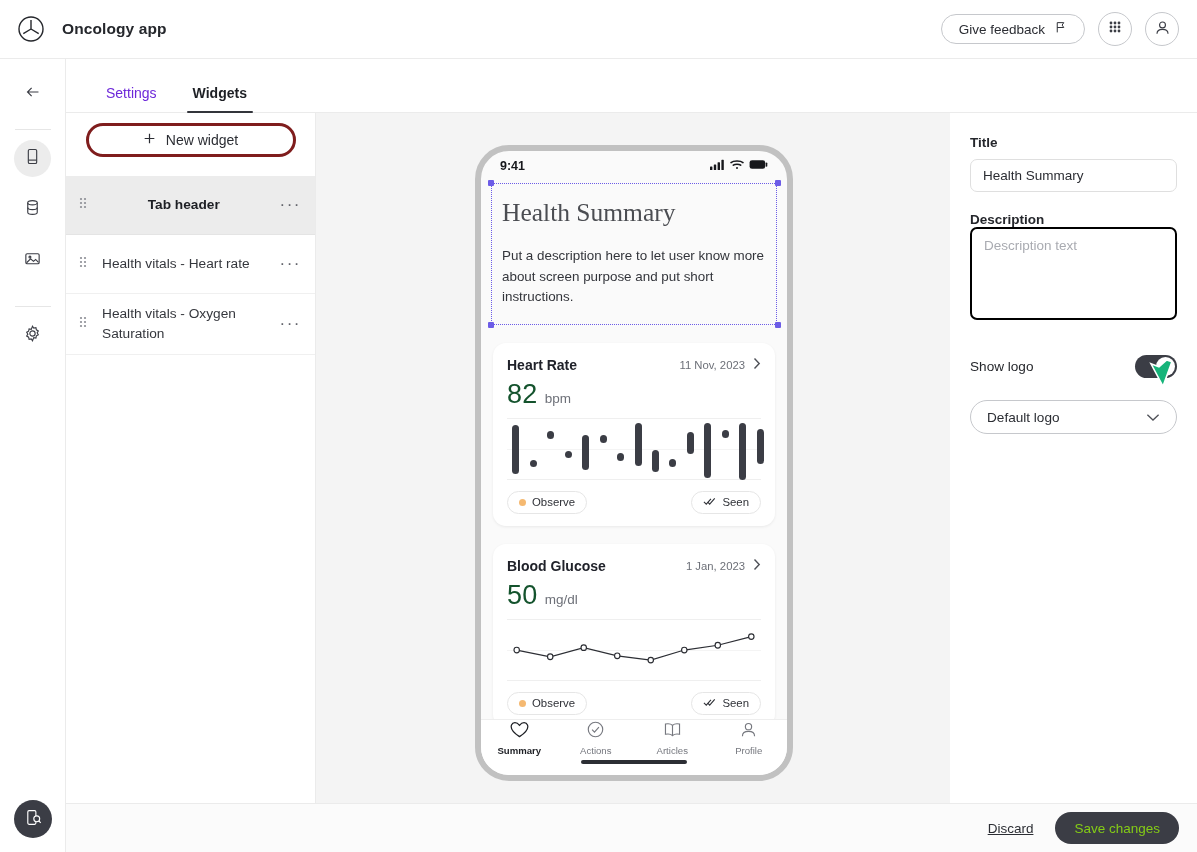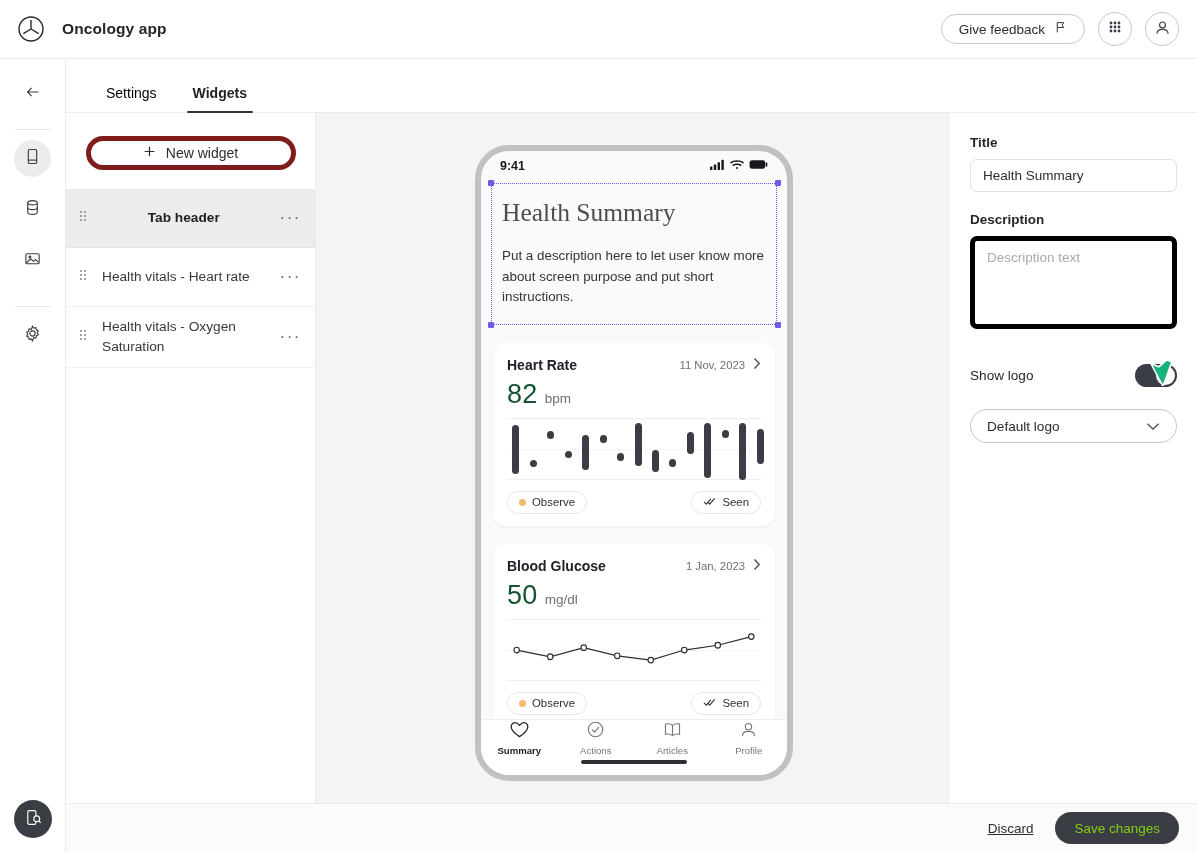--- a/index.html
+++ b/index.html
@@ -58,37 +58,37 @@
     cursor: pointer;
   }
 
   
   .tabs {
     position: absolute; left: 66px; top: 59px; width: 1131px; height: 54px;
     background: #fff; border-bottom: 1px solid #ebebeb;
     display: flex; align-items: flex-end; padding-left: 24px; gap: 4px;
   }
   .tab {
-    padding: 0 16px 11px; font-size: 14px; color: #000000;
+    padding: 0 16px 11px; font-size: 14px; color: #6d28d9;
     cursor: pointer; position: relative;
   }
   .tab.active { color: #1d1f24; font-weight: 700; }
   .tab.active::after {
     content: ""; position: absolute; left: 10px; right: 10px; bottom: -1px;
     height: 2.5px; background: #33353b; border-radius: 2px;
   }
 
   
   .panel-list {
     position: absolute; left: 66px; top: 113px; width: 250px; height: 690px;
     background: #fff; border-right: 1px solid #ebebeb;
   }
   .new-widget-btn {
-    margin: 23px auto 0; width: 210px; height: 34px;
-    border: 5px solid #7f1d1d; border-radius: 18px; background: #fff;
+    margin: 10px auto 0; width: 210px; height: 34px;
+    border: 3px solid #7f1d1d; border-radius: 18px; background: #fff;
     display: flex; align-items: center; justify-content: center; gap: 10px;
     font-size: 14px; color: #2b2d33; cursor: pointer;
   }
   .widget-rows { margin-top: 19px; }
   .widget-row {
     min-height: 59px; display: flex; align-items: center;
     padding: 10px 14px 10px 12px; gap: 14px;
     border-bottom: 1px solid #f0f0f0; cursor: pointer;
   }
   .widget-row.selected { background: #ececec; border-bottom-color: #e4e4e4; text-align: center; }
@@ -188,22 +188,22 @@
     background: #fff; padding: 22px 20px 0;
   }
   .field-label { font-size: 13.5px; font-weight: 700; color: #25272c; }
   .text-input {
     margin-top: 9px; width: 100%; height: 33px;
     border: 1px solid #dfdfdf; border-radius: 7px; background: #fff;
     padding: 0 12px; font-size: 13.5px; color: #2b2d33;
     font-family: "Liberation Sans", sans-serif;
   }
   .text-area {
-    margin-top: 9px; width: 100%; height: 93px;
-    border: 5px solid #000000; border-radius: 7px; background: #fff;
+    width: 100%; height: 93px;
+    border: 2px solid #000000; border-radius: 7px; background: #fff;
     padding: 9px 12px; font-size: 13.5px; color: #701a75; resize: none;
     font-family: "Liberation Sans", sans-serif;
   }
   .text-input::placeholder, .text-area::placeholder { color: #a9abb1; }
   .gap-20 { height: 20px; }
   .toggle-row { display: flex; align-items: center; margin-top: 31px; }
   .toggle-label { font-size: 13.6px; color: #25272c; }
   .switch {
     margin-left: auto; width: 42px; height: 23px; border-radius: 14px;
     background: #3b3d45; position: relative; cursor: pointer;

